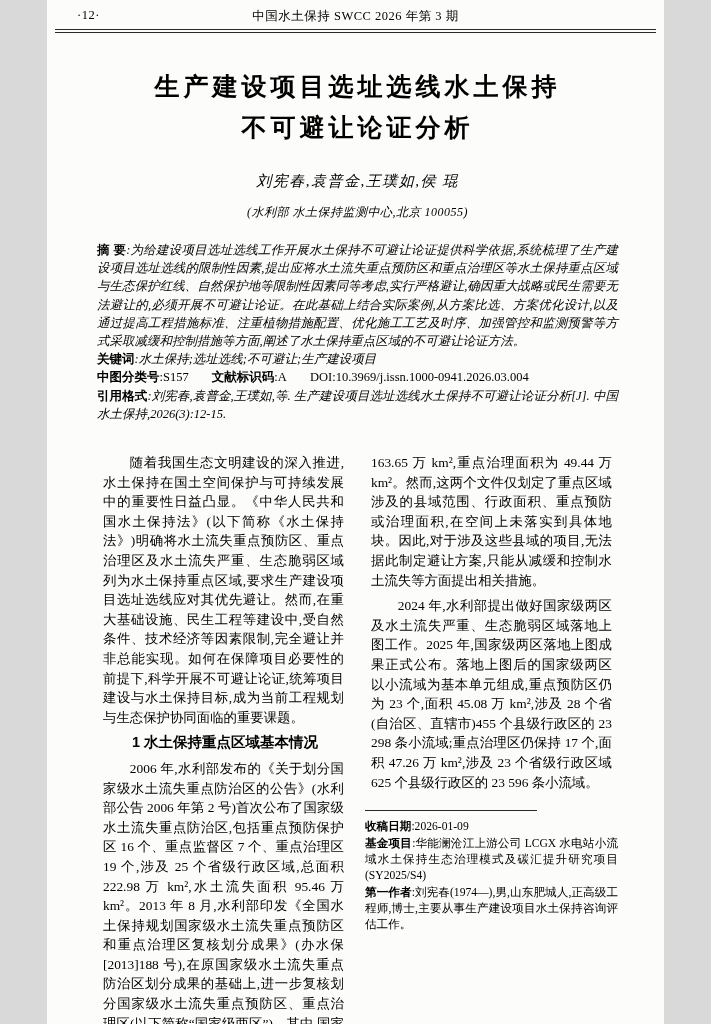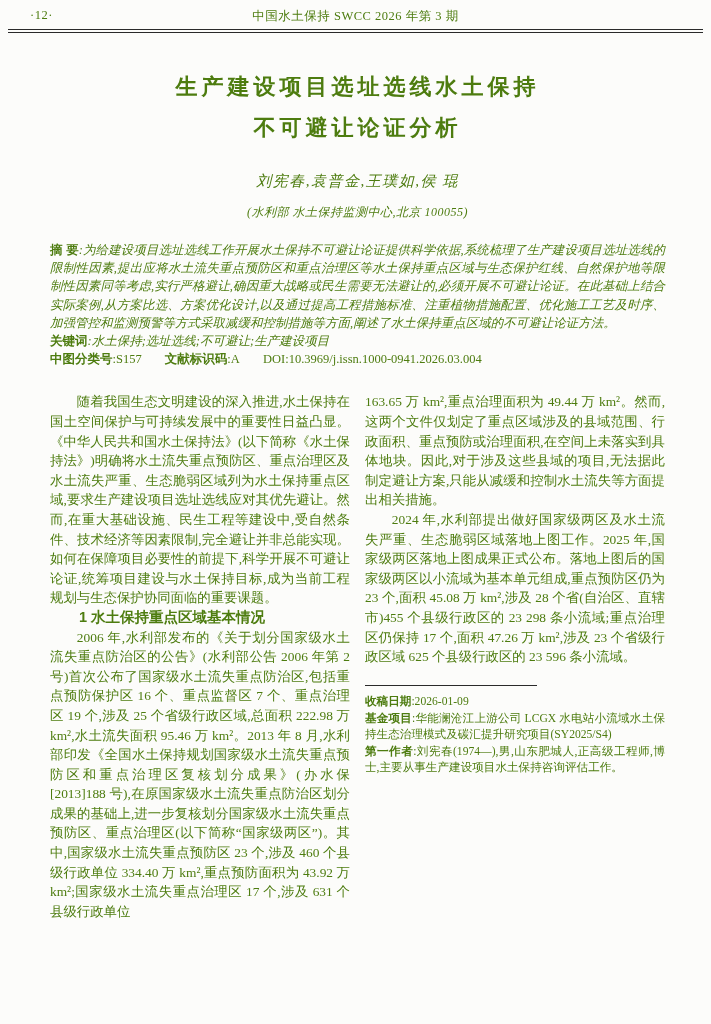--- a/index.html
+++ b/index.html
@@ -1,60 +1,60 @@
 <!DOCTYPE html>
 <html lang="zh"><head>
 <meta charset="utf-8">
 <style>
   html,body{margin:0;padding:0;background:#d9d9d9;}
   .page{
     position:relative;
-    width:711px;height:1024px;
+    width:617px;height:1024px;
     margin:0 auto;
     background:#fcfcfa;
-    color:#4d7c0f;
+    color:#000000;
     overflow:hidden;
     font-family:"Liberation Serif","DejaVu Serif",serif;
     box-sizing:border-box;
   }
   
   .page-header{
     position:absolute;top:8px;left:0;right:0;height:20px;
     text-align:center;font-size:12.5px;letter-spacing:.5px;
   }
   .page-number{position:absolute;left:30px;top:0;font-size:12.5px;}
   .double-rule{
     position:absolute;top:29px;left:8px;right:8px;height:2px;
     border-top:1.6px solid #2a2a2a;border-bottom:1px solid #2a2a2a;
   }
   
   .content{position:absolute;top:34px;left:50px;right:46px;}
   .title{
     margin-top:32px;text-align:center;
-    font-size:22px;font-weight:bold;letter-spacing:4px;line-height:41px;
+    font-size:25px;font-weight:bold;letter-spacing:4px;line-height:41px;
   }
   .authors{margin-top:24px;text-align:center;font-size:15px;letter-spacing:1.5px;font-style:italic;}
   .affiliation{margin-top:13px;text-align:center;font-size:12px;font-style:italic;letter-spacing:.5px;}
   
   .meta{margin-top:20px;font-size:12.5px;line-height:18.2px;text-align:justify;}
   .meta p{margin:0;}
   .meta .lbl{
     font-family:Liberation Sans, sans-serif;
     font-weight:bold;font-style:normal;
   }
   .kai{font-style:italic;}
   .clc-line{margin-top:2px;}
   .clc-line .seg{margin-right:20px;}
   
   .body-cols{
     margin-top:24px;display:flex;gap:15px;
     font-size:13.4px;line-height:19.6px;text-align:justify;
   }
   .col{flex:1 1 0;min-width:0;}
-  .col p{margin:0;text-indent:2em;}
+  .col p{margin:6px;text-indent:2em;}
   .col p.no-indent{text-indent:0;}
   .sec-heading{
     font-family:"Liberation Sans","DejaVu Sans",sans-serif;
     font-weight:bold;font-size:14.5px;
     margin:15px 0 13px;text-indent:0;
   }
   
   .footnote{margin-top:18px;font-size:11.6px;line-height:16px;text-align:justify;}
   .footnote-rule{width:172px;border-top:1.2px solid #2a2a2a;margin-bottom:7px;}
   .footnote p{margin:0;text-indent:0;}
@@ -84,20 +84,21 @@
     <div class="affiliation">(水利部 水土保持监测中心,北京 100055)</div>
 
     <div class="meta">
       <p><span class="lbl">摘  要</span><span class="kai">:为给建设项目选址选线工作开展水土保持不可避让论证提供科学依据,系统梳理了生产建设项目选址选线的限制性因素,提出应将水土流失重点预防区和重点治理区等水土保持重点区域与生态保护红线、自然保护地等限制性因素同等考虑,实行严格避让,确因重大战略或民生需要无法避让的,必须开展不可避让论证。在此基础上结合实际案例,从方案比选、方案优化设计,以及通过提高工程措施标准、注重植物措施配置、优化施工工艺及时序、加强管控和监测预警等方式采取减缓和控制措施等方面,阐述了水土保持重点区域的不可避让论证方法。</span></p>
       <p><span class="lbl">关键词</span><span class="kai">:水土保持;选址选线;不可避让;生产建设项目</span></p>
       <p class="clc-line">
         <span class="seg"><span class="lbl">中图分类号</span><span>:S157</span></span>
         <span class="seg"><span class="lbl">文献标识码</span><span>:A</span></span>
         <span>DOI:10.3969/j.issn.1000-0941.2026.03.004</span>
       </p>
+      <p><span class="lbl">引用格式</span><span class="kai">:刘宪春,袁普金,王璞如,等. 生产建设项目选址选线水土保持不可避让论证分析[J]. 中国水土保持,2026(3):12-15.</span></p>
     </div>
 
     <div class="body-cols">
 
       <div class="col">
         <p>随着我国生态文明建设的深入推进,水土保持在国土空间保护与可持续发展中的重要性日益凸显。《中华人民共和国水土保持法》(以下简称《水土保持法》)明确将水土流失重点预防区、重点治理区及水土流失严重、生态脆弱区域列为水土保持重点区域,要求生产建设项目选址选线应对其优先避让。然而,在重大基础设施、民生工程等建设中,受自然条件、技术经济等因素限制,完全避让并非总能实现。如何在保障项目必要性的前提下,科学开展不可避让论证,统筹项目建设与水土保持目标,成为当前工程规划与生态保护协同面临的重要课题。</p>
         <p class="sec-heading">1  水土保持重点区域基本情况</p>
         <p>2006 年,水利部发布的《关于划分国家级水土流失重点防治区的公告》(水利部公告 2006 年第 2 号)首次公布了国家级水土流失重点防治区,包括重点预防保护区 16 个、重点监督区 7 个、重点治理区 19 个,涉及 25 个省级行政区域,总面积 222.98 万 km²,水土流失面积 95.46 万 km²。2013 年 8 月,水利部印发《全国水土保持规划国家级水土流失重点预防区和重点治理区复核划分成果》(办水保[2013]188 号),在原国家级水土流失重点防治区划分成果的基础上,进一步复核划分国家级水土流失重点预防区、重点治理区(以下简称“国家级两区”)。其中,国家级水土流失重点预防区 23 个,涉及 460 个县级行政单位 334.40 万 km²,重点预防面积为 43.92 万 km²;国家级水土流失重点治理区 17 个,涉及 631 个县级行政单位</p>
       </div>
 

